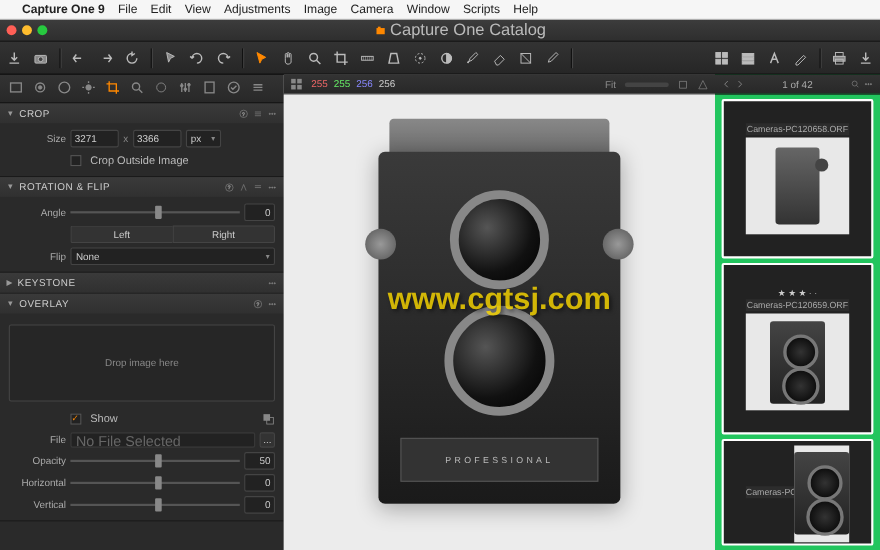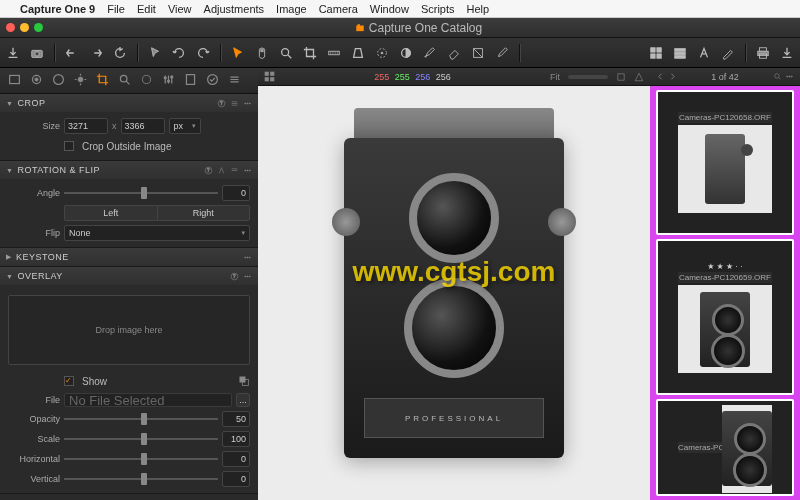--- a/index.html
+++ b/index.html
@@ -1,20 +1,20 @@
 <!DOCTYPE html>
 <html><head>
 <meta charset="utf-8">
 <style>
 * { margin: 0; padding: 0; box-sizing: border-box; font-family: -apple-system, "Helvetica Neue", Arial, sans-serif; user-select: none; }
 body { width: 800px; height: 500px; overflow: hidden; background: #2a2a2a; }
 .menubar { height: 18px; background: #f6f6f6; display: flex; align-items: center; padding: 0 8px; font-size: 11px; color: #222; gap: 12px; border-bottom: 1px solid #ccc; }
 .menubar .apple { font-size: 12px; }
 .menubar .app { font-weight: 600; }
-.titlebar { height: 20px; background: linear-gradient(#3c3c3c,#2e2e2e); display:flex; align-items:center; padding: 0 6px; font-size: 12px; color:#bbb; border-bottom:1px solid #111;}
+.titlebar { height: 20px; background: linear-gradient(#3c3c3c,#2e2e2e); display:flex; align-items:center; padding: 0 6px; font-size: 15px; color:#bbb; border-bottom:1px solid #111;}
 .traffic { display:flex; gap:5px; }
 .dot { width:9px; height:9px; border-radius:50%; }
 .dot.r{background:#ff5f56;} .dot.y{background:#ffbd2e;} .dot.g{background:#27c93f;}
 .titlecenter{flex:1;text-align:center;display:flex;align-items:center;justify-content:center;gap:4px;}
 .titlecenter svg{width:10px;height:10px;}
 .toolbar { height: 30px; background: linear-gradient(#333,#262626); display:flex; align-items:center; padding:0 6px; gap:10px; border-bottom:1px solid #000;}
 .toolbar .sep { width:1px; height:18px; background:#111; box-shadow:1px 0 #444;}
 .toolbar svg { width:14px; height:14px; fill:#bbb; stroke:#bbb; }
 .toolbar .ico { cursor:pointer; display:flex; }
 .toolbar .ico.active svg { fill:#ff8800; stroke:#ff8800; }
@@ -44,37 +44,37 @@
 .valbox{width:28px;height:16px;background:#222;border:1px solid #444;border-radius:2px;font-size:9px;color:#ccc;display:flex;align-items:center;justify-content:flex-end;padding:0 3px;}
 .slider{flex:1;height:16px;display:flex;align-items:center;position:relative;}
 .slider .track{height:2px;background:#555;width:100%;}
 .slider .thumb{position:absolute;width:6px;height:12px;background:#888;border-radius:1px;top:2px;}
 .dropzone{margin:6px 0;height:70px;border:1px solid #444;border-radius:2px;background:#262626;display:flex;align-items:center;justify-content:center;font-size:9px;color:#888;}
 .fileline{display:flex;align-items:center;height:18px;gap:4px;}
 .filebox{flex:1;height:14px;background:#222;border:1px solid #3a3a3a;border-radius:2px;font-size:13px;color:#666;padding:0 4px;display:flex;align-items:center;}
 .dots{width:14px;height:14px;background:#333;border:1px solid #444;border-radius:2px;font-size:9px;color:#ccc;display:flex;align-items:center;justify-content:center;}
 .viewer{flex:1;background:#f5f5f5;display:flex;flex-direction:column;position:relative;}
 .vtop{height:18px;background:linear-gradient(#333,#282828);display:flex;align-items:center;padding:0 6px;font-size:9px;color:#888;gap:8px;border-bottom:1px solid #111;}
-.vtop .mid{flex:1;text-align:center;}
+.vtop .mid{flex:1;text-align:left;}
 .vtop .ch{color:#999;font-family:monospace;}
 .vtop .ch .n1{color:#e66;}.vtop .ch .n2{color:#6e6;}.vtop .ch .n3{color:#88f;}.vtop .ch .n4{color:#ccc;}
 .canvas{flex:1;background:#ececec;display:flex;align-items:center;justify-content:center;position:relative;}
 .camera{width:280px;height:390px;position:relative;}
 .cam-body{position:absolute;left:30px;top:40px;width:220px;height:320px;background:linear-gradient(#3a3a3a,#1a1a1a);border-radius:6px;box-shadow:0 4px 20px rgba(0,0,0,0.3);}
 .cam-top{position:absolute;left:40px;top:10px;width:200px;height:40px;background:linear-gradient(#888,#666);border-radius:4px 4px 0 0;}
 .lens{position:absolute;border-radius:50%;background:radial-gradient(circle at 35% 35%,#555,#111 60%,#000);border:8px solid #888;}
 .lens.top{left:95px;top:75px;width:90px;height:90px;}
 .lens.bot{left:90px;top:180px;width:100px;height:100px;}
 .plate{position:absolute;left:50px;top:300px;width:180px;height:40px;background:#333;border:1px solid #555;display:flex;align-items:center;justify-content:center;color:#bbb;font-size:8px;letter-spacing:3px;}
 .knob{position:absolute;width:28px;height:28px;border-radius:50%;background:radial-gradient(#999,#555);}
 .knob.l{left:18px;top:110px;}.knob.r{right:18px;top:110px;}
 .vbot{height:18px;background:linear-gradient(#333,#282828);display:flex;align-items:center;padding:0 8px;font-size:9px;color:#aaa;gap:10px;border-top:1px solid #111;}
 .vbot .sp{flex:1;}
 .wm{position:absolute;top:45%;left:50%;transform:translate(-50%,-50%);font-size:28px;font-weight:bold;color:rgba(255,220,0,0.8);text-shadow:2px 2px 4px rgba(0,0,0,0.5);pointer-events:none;font-family:Arial;}
-.browser{width:150px;background:#d946ef;display:flex;flex-direction:column;}
+.browser{width:150px;background:#22c55e;display:flex;flex-direction:column;}
 .brtop{height:18px;background:linear-gradient(#333,#282828);display:flex;align-items:center;padding:0 6px;font-size:9px;color:#aaa;justify-content:space-between;border-bottom:1px solid #111;}
 .brtop svg{width:9px;height:9px;fill:#888;stroke:#888;}
 .brtop .nav{display:flex;gap:3px;align-items:center;}
 .thumbs{flex:1;overflow:hidden;padding:4px 6px;display:flex;flex-direction:column;gap:4px;}
 .th{background:#222;border:2px solid #ffffff;border-radius:2px;padding:20px;}
 .th.sel{border-color:#fff;}
 .th .hdr{font-size:8px;color:#aaa;text-align:center;padding:1px 0;background:#2c2c2c;white-space:nowrap;overflow:hidden;}
 .th .img{height:88px;background:#e8e8e8;display:flex;align-items:center;justify-content:center;margin-top:2px;}
 .th .stars{font-size:8px;color:#ccc;text-align:center;padding:1px 0;}
 .minicamside{width:40px;height:70px;background:linear-gradient(#666,#333);border-radius:3px;position:relative;}
@@ -446,28 +446,20 @@
           <div class="filebox">No File Selected</div>
           <div class="dots">...</div>
         </div>
         <div class="row">
           <span class="lbl">Opacity</span>
           <div class="slider">
               <div class="track"></div>
               <div class="thumb" style="left:50%"></div>
             </div>
           <div class="valbox">50</div>
-        </div>
-        <div class="row">
-          <span class="lbl">Scale</span>
-          <div class="slider">
-              <div class="track"></div>
-              <div class="thumb" style="left:50%"></div>
-            </div>
-          <div class="valbox">100</div>
         </div>
         <div class="row">
           <span class="lbl">Horizontal</span>
           <div class="slider">
               <div class="track"></div>
               <div class="thumb" style="left:50%"></div>
             </div>
           <div class="valbox">0</div>
         </div>
         <div class="row">

